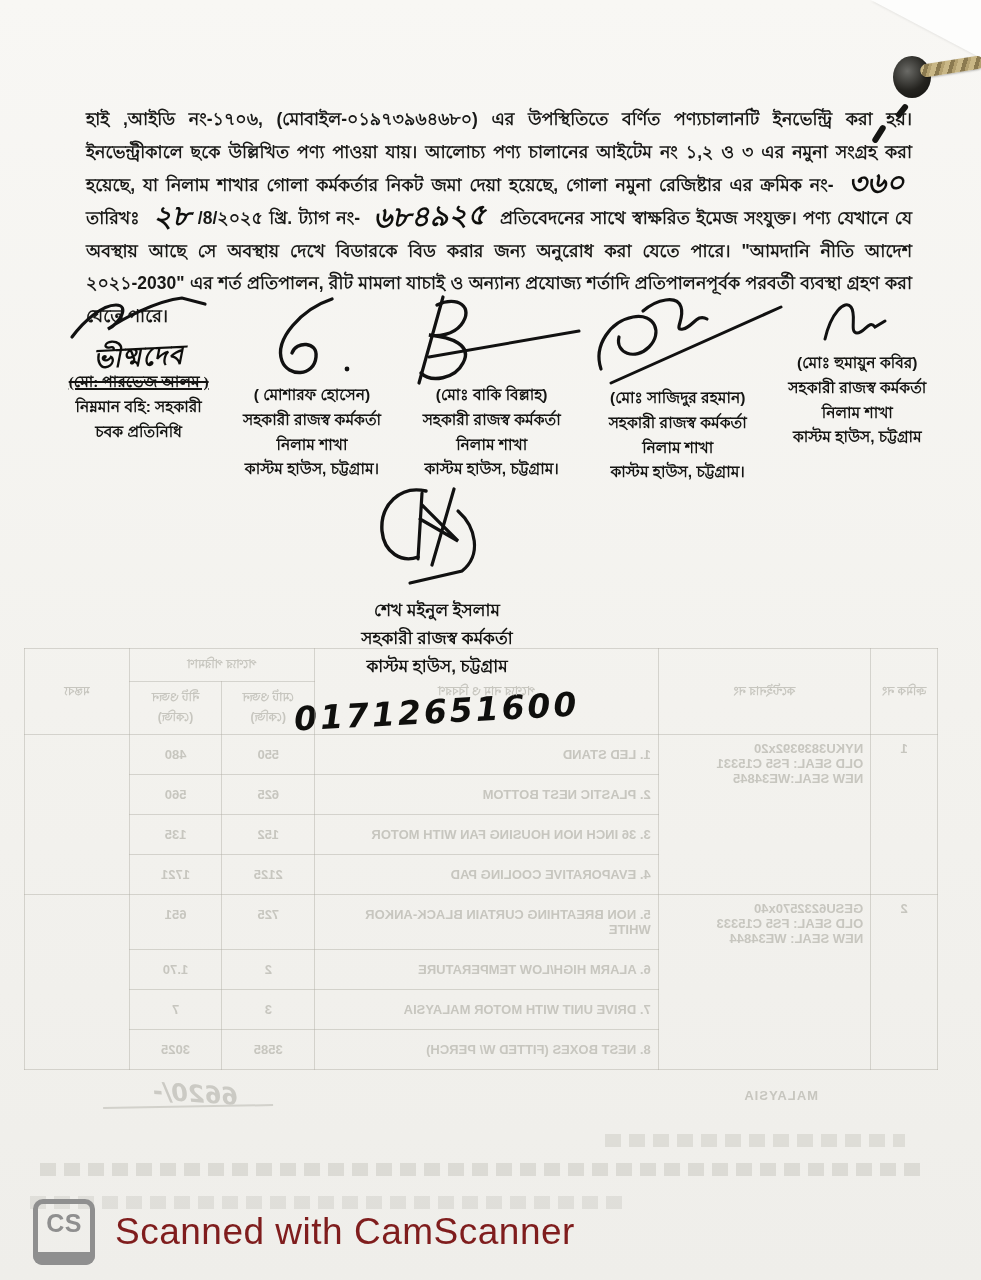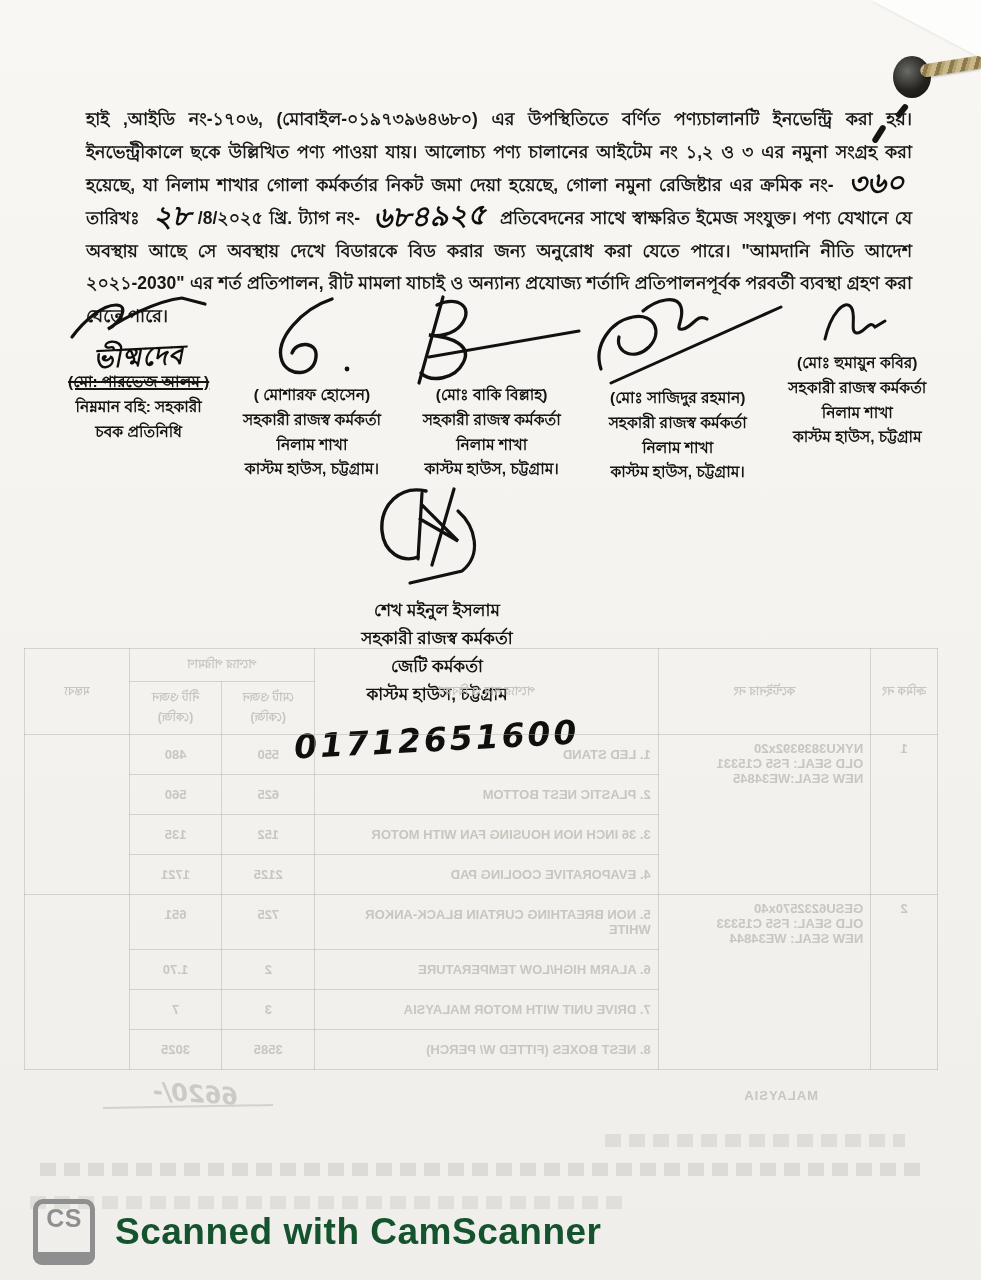--- a/index.html
+++ b/index.html
@@ -28,21 +28,21 @@
     font-size:17.5px;line-height:1.88;font-weight:600;text-align:justify;color:#181816;}
   .hand{font-family:"DejaVu Sans",sans-serif;font-style:italic;font-weight:600;
     font-size:29px;display:inline-block;line-height:0;transform:rotate(-2deg);
     padding:0 7px;position:relative;top:2px;color:#0f0f0d;}
   
   .sig-row{position:absolute;left:52px;top:293px;width:892px;display:flex;justify-content:space-between;}
   .sig-col{width:186px;text-align:center;font-weight:700;font-size:15.5px;line-height:1.6;color:#141412;}
   .sig-col svg{display:block;margin:0 auto -2px auto;}
   .hand-name{font-family:"DejaVu Sans",sans-serif;font-style:italic;font-weight:700;
     font-size:27px;display:block;transform:rotate(-3deg);letter-spacing:1px;line-height:1;color:#0e0e0c;}
-  .struck{text-decoration:underline line-through;text-decoration-thickness:2px;}
+  .struck{text-decoration:underline line-through;text-decoration-thickness:2px;font-family:Liberation Serif, serif;}
   
   .center-block{position:absolute;left:0;width:874px;top:483px;text-align:center;
     font-weight:700;font-size:17px;line-height:1.65;color:#141412;}
   .center-block svg{display:block;margin:0 auto 2px auto;}
   .phone-hand{font-family:"DejaVu Sans",sans-serif;font-style:italic;font-weight:600;
     font-size:33px;display:inline-block;transform:rotate(-3deg);letter-spacing:3px;margin-top:4px;color:#0f0f0d;}
   
   .ghost-wrap{position:absolute;left:24px;top:648px;width:914px;transform:scaleX(-1);
     color:#c7c6bf;font-weight:700;}
   .ghost-table{width:100%;border-collapse:collapse;font-size:13px;}
@@ -62,24 +62,24 @@
     background:#d2d1cb;transform:rotate(5deg);}
   .ghost-bar{position:absolute;height:13px;opacity:0.5;filter:blur(0.6px);
     background:repeating-linear-gradient(90deg,#c9c8c1 0 16px,rgba(0,0,0,0) 16px 24px);}
   .bar1{left:605px;top:1134px;width:300px;opacity:0.45;}
   .bar2{left:40px;top:1163px;width:880px;}
   .bar3{left:30px;top:1196px;width:600px;opacity:0.4;}
   
   .cam{position:absolute;left:33px;top:1199px;display:flex;align-items:center;gap:20px;}
   .cs-icon{width:52px;height:56px;border:5px solid #8f8f8f;border-radius:10px;position:relative;
     display:flex;align-items:flex-start;justify-content:center;background:transparent;}
-  .cs-icon .cs-letters{color:#8f8f8f;font-weight:700;font-size:25px;letter-spacing:0.5px;}
+  .cs-icon .cs-letters{color:#8f8f8f;font-weight:700;font-size:25px;margin-top:5px;letter-spacing:0.5px;}
   .cs-icon::after{content:"";position:absolute;left:-5px;right:-5px;bottom:-5px;height:13px;
     background:#8f8f8f;border-radius:0 0 9px 9px;}
-  .cam-text{color:#14532d;font-size:37px;font-weight:700;letter-spacing:0.5px;}
+  .cam-text{color:#7f1d1d;font-size:37px;font-weight:400;letter-spacing:0.5px;}
 </style>
 </head>
 <body>
 
 <div class="corner-fold"></div>
 <div class="punch-hole"></div>
 <div class="twine"></div>
 <div class="ink-mark1"></div>
 <div class="ink-mark2"></div>
 
@@ -152,21 +152,20 @@
 
 <div class="center-block">
   <svg width="150" height="112" viewBox="0 0 150 112">
     <path d="M64,8 C38,2 18,22 20,48 C22,70 40,80 56,74" stroke="#111" stroke-width="3.4" fill="none" stroke-linecap="round"></path>
     <path d="M60,10 L56,76 M60,22 L96,58 L58,36" stroke="#111" stroke-width="3.2" fill="none" stroke-linecap="round"></path>
     <path d="M92,6 L70,82" stroke="#111" stroke-width="3.2" fill="none" stroke-linecap="round"></path>
     <path d="M96,28 C114,44 120,72 100,88 L48,100" stroke="#111" stroke-width="3.2" fill="none" stroke-linecap="round"></path>
   </svg>
   <div>শেখ মইনুল ইসলাম</div>
   <div>সহকারী রাজস্ব কর্মকর্তা</div>
-  <div>জেটি কর্মকর্তা</div>
   <div>কাস্টম হাউস, চট্টগ্রাম</div>
   <span class="phone-hand">01712651600</span>
 </div>
 
 <div class="ghost-wrap">
   <table class="ghost-table">
     <tbody>
         <tr>
       <th class="col-serial" rowspan="2">ক্রমিক নং</th>
       <th class="col-cont" rowspan="2">কন্টেইনার নং</th>

